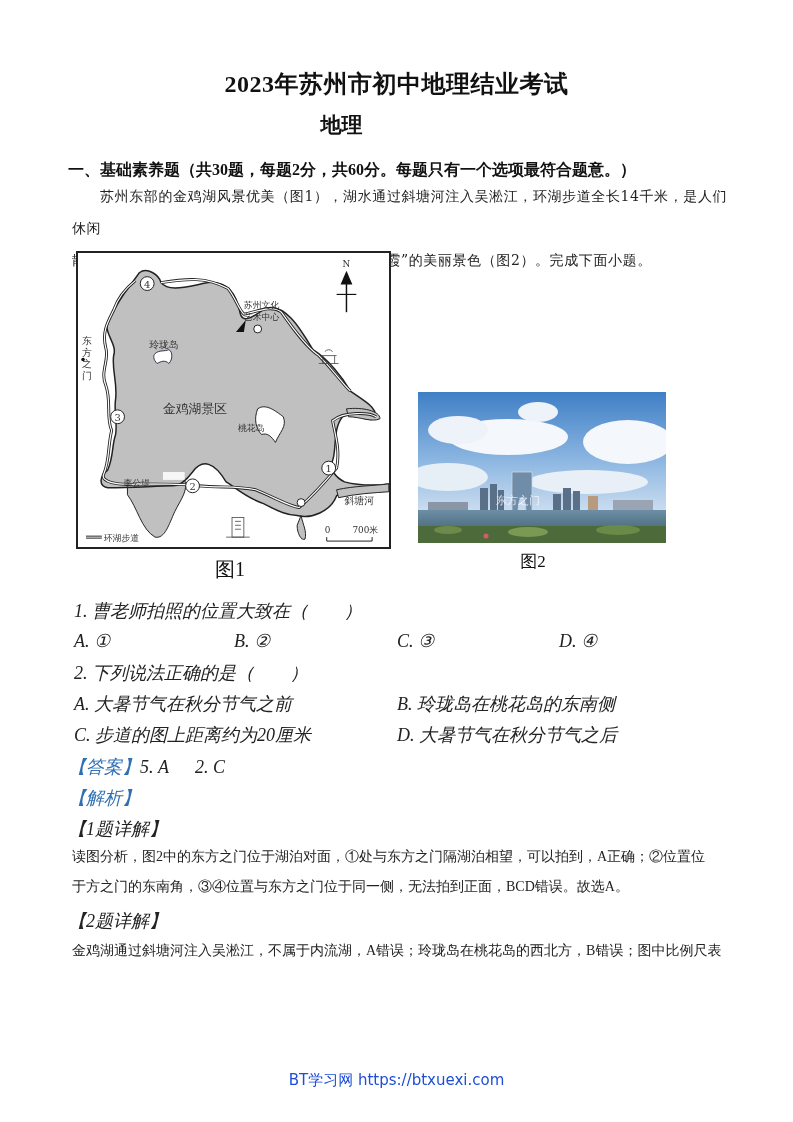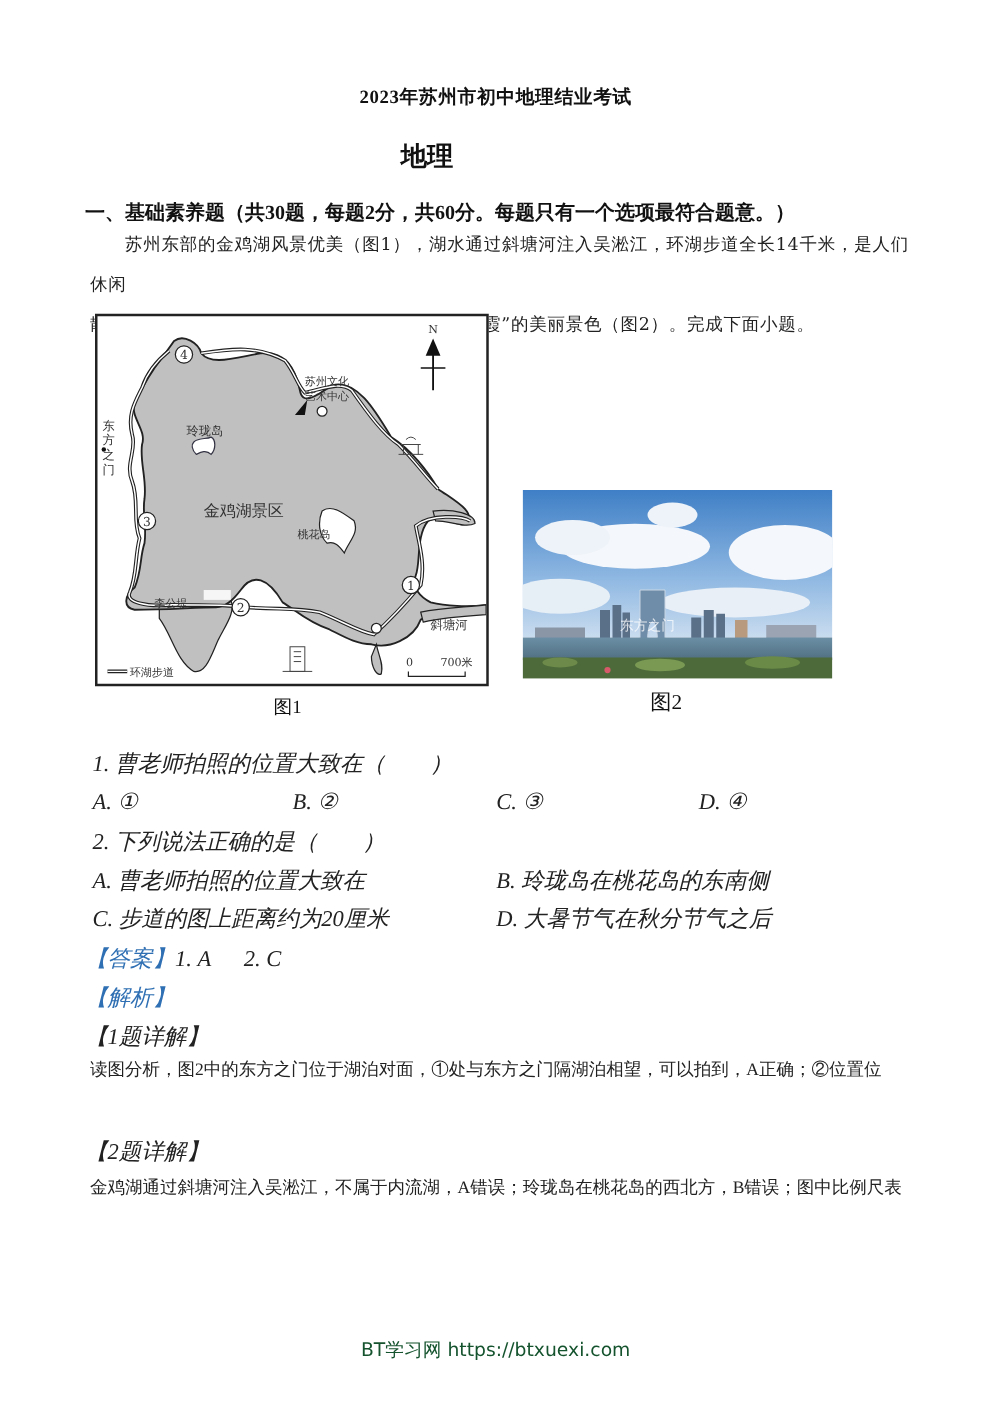--- a/index.html
+++ b/index.html
@@ -1,37 +1,37 @@
 <!DOCTYPE html>
 <html><head>
 <meta charset="utf-8">
 <style>
   html, body { margin: 0; padding: 0; background: #ffffff; }
   body { width: 793px; height: 1122px; position: relative; overflow: hidden;
          font-family: "Liberation Serif", "DejaVu Serif", serif; color: #111; }
   .abs { position: absolute; }
-  .title { left: 0; width: 793px; text-align: center; top: 68px; font-size: 15px; font-weight: bold; letter-spacing: 0.5px; }
+  .title { left: 0; width: 793px; text-align: center; top: 68px; font-size: 24px; font-weight: bold; letter-spacing: 0.5px; }
   .subtitle { left: 0; width: 683px; text-align: center; top: 111px; font-size: 21px; font-weight: bold; }
   .section-head { left: 68px; top: 160px; font-size: 16px; font-weight: bold; white-space: nowrap; }
   .intro { left: 72px; width: 660px; top: 180px; font-size: 14px; line-height: 32px; color: #222; font-family: "DejaVu Serif", serif; letter-spacing: 0.6px; }
   .intro p { margin: 0; text-indent: 28px; }
 
   .map-frame { left: 76px; top: 251px; width: 315px; height: 298px; border: 2px solid #222; background: #fff; box-sizing: border-box; }
   .map-frame svg { width: 100%; height: 100%; display: block; }
-  .fig-cap { font-size: 15px; text-align: center; }
+  .fig-cap { font-size: 20px; text-align: center; }
   .fig1-cap { left: 210px; top: 556px; width: 40px; }
   .photo { left: 418px; top: 392px; width: 248px; height: 151px; overflow: hidden; }
   .photo svg { width: 100%; height: 100%; display: block; }
   .fig2-cap { left: 510px; top: 550px; width: 46px; font-size: 17px; }
 
   .q { font-size: 18px; color: #222; white-space: nowrap; font-style: italic; }
   .tag-blue { color: #2f6fb3; }
   .para { left: 72px; width: 656px; font-size: 14px; line-height: 30px; color: #222; }
   .para p { margin: 0; }
-  .footer { left: 0; width: 793px; text-align: center; top: 1071px; font-size: 15px; color: #14532d; font-family: "DejaVu Sans", sans-serif; }
+  .footer { left: 0; width: 793px; text-align: center; top: 1071px; font-size: 15px; color: #1d4ed8; font-family: "DejaVu Sans", sans-serif; }
   .map-label { font-family: "DejaVu Serif", serif; fill: #333; }
 </style>
 </head>
 <body>
 
 <div class="abs title">2023年苏州市初中地理结业考试</div>
 <div class="abs subtitle">地理</div>
 <div class="abs section-head">一、基础素养题（共30题，每题2分，共60分。每题只有一个选项最符合题意。）</div>
 
 <div class="abs intro">
@@ -176,33 +176,34 @@
 </div>
 <div class="abs fig-cap fig2-cap">图2</div>
 
 <div class="abs q" style="left:74px; top:599px;">1. 曹老师拍照的位置大致在（　　）</div>
 <div class="abs q" style="left:74px; top:630px;">A. ①</div>
 <div class="abs q" style="left:234px; top:630px;">B. ②</div>
 <div class="abs q" style="left:397px; top:630px;">C. ③</div>
 <div class="abs q" style="left:559px; top:630px;">D. ④</div>
 
 <div class="abs q" style="left:74px; top:661px;">2. 下列说法正确的是（　　）</div>
-<div class="abs q" style="left:74px; top:692px;">A.  曹老师拍照的位置大致在</div>
+<div class="abs q" style="left:74px; top:692px;">A.  大暑节气在秋分节气之前</div>
 <div class="abs q" style="left:397px; top:692px;">B.  玲珑岛在桃花岛的东南侧</div>
 <div class="abs q" style="left:74px; top:723px;">C.  步道的图上距离约为20厘米</div>
 <div class="abs q" style="left:397px; top:723px;">D.  大暑节气在秋分节气之后</div>
 
 <div class="abs q" style="left:68px; top:755px;">
-  <span class="tag-blue">【答案】</span><span>1. A</span><span style="display:inline-block;width:26px"></span><span>2. C</span>
+  <span class="tag-blue">【答案】</span><span>5. A</span><span style="display:inline-block;width:26px"></span><span>2. C</span>
 </div>
 <div class="abs q tag-blue" style="left:68px; top:786px;">【解析】</div>
 
 <div class="abs q" style="left:68px; top:817px;">【1题详解】</div>
 <div class="abs para" style="top:842px;">
   <p>读图分析，图2中的东方之门位于湖泊对面，①处与东方之门隔湖泊相望，可以拍到，A正确；②位置位</p>
+  <p>于方之门的东南角，③④位置与东方之门位于同一侧，无法拍到正面，BCD错误。故选A。</p>
 </div>
 
 <div class="abs q" style="left:68px; top:909px;">【2题详解】</div>
 <div class="abs para" style="top:936px;">
   <p>金鸡湖通过斜塘河注入吴淞江，不属于内流湖，A错误；玲珑岛在桃花岛的西北方，B错误；图中比例尺表</p>
 </div>
 
 <div class="abs footer">BT学习网 https://btxuexi.com</div>
 
 </body></html>

